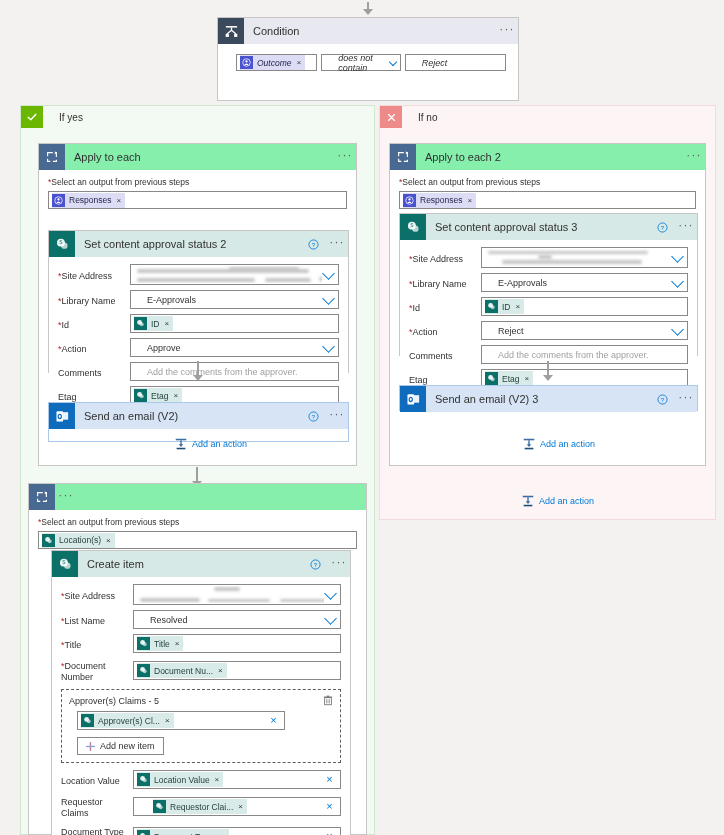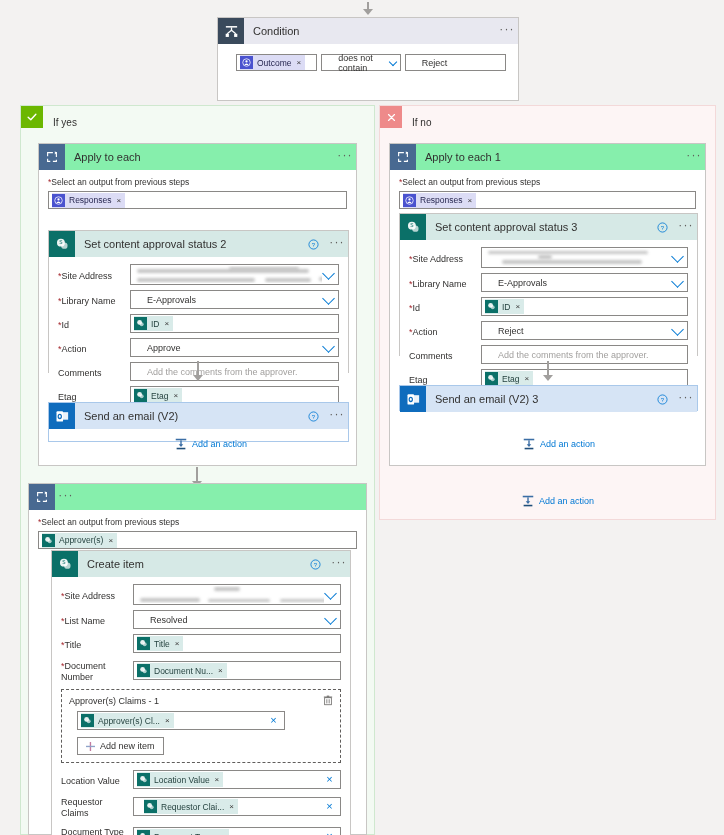--- a/index.html
+++ b/index.html
@@ -97,21 +97,21 @@
   .token.purple { background: #dcdcf5; }
   .token.purple .tlbl { color: #26264f; }
 
   
   svg { display: block; }
 
   
   .branch { position: absolute; border: 1px solid #c8c6c4; }
   .branch-yes { background: #f3faf3; border-color: #cfe8cf; }
   .branch-no  { background: #fdf5f5; border-color: #f3d9d9; }
-  .branch-head { display: flex; align-items: flex-end; height: 22px; }
+  .branch-head { display: flex; align-items: center; height: 22px; gap: 6px; }
   .branch-head .bico { width: 22px; height: 22px; flex:0 0 22px;
      display:flex;align-items:center;justify-content:center; }
   .yes-ico { background: #6bb700; }
   .no-ico  { background: #ee8a8a; }
   .branch-head .blbl { font-size: 10px; padding-left: 10px; color: #323130; }
 
   
   .well { position: absolute; background: #fff; border: 1px solid #c8c6c4; }
 
   
@@ -188,21 +188,21 @@
           <rect x="7.3" y="3.6" width="1.4" height="3.2" fill="#fff"></rect>
           <path d="M8 6.6 L3.4 10.4 M8 6.6 L12.6 10.4" stroke="#fff" stroke-width="1.3" fill="none"></path>
           <rect x="1.8" y="10.4" width="3.4" height="3.4" fill="#fff"></rect>
           <rect x="10.8" y="10.4" width="3.4" height="3.4" fill="#fff"></rect>
         </svg>
       </div>
       <div class="ttl">Condition</div>
       <div class="ellipsis">···</div>
     </div>
     <div class="body" style="padding:10px 12px 10px 18px;">
-      <div style="display:flex; align-items:flex-start; gap:4px;">
+      <div style="display:flex; align-items:flex-start; gap:4px;font-style:italic;">
         <div class="fld" style="width:76px; height:17px; padding:0 3px;">
           <span class="token purple">
             <span class="tico purple">
               <svg width="9" height="9" viewBox="0 0 12 12">
                 <circle cx="6" cy="6" r="5" fill="none" stroke="#fff" stroke-width="1"></circle>
                 <circle cx="6" cy="4.6" r="1.5" fill="#fff"></circle>
                 <path d="M3.2 9.4a2.9 2.9 0 0 1 5.6 0z" fill="#fff"></path>
               </svg>
             </span>
             <span class="tlbl">Outcome</span>
@@ -424,21 +424,21 @@
         <span style="color:#a4262c;">*</span><span>Select an output from previous steps</span>
       </div>
       <div class="fld" style="height:18px; padding:0 3px;">
         <span class="token">
           <span class="tico">
             <svg width="9" height="9" viewBox="0 0 12 12">
                 <circle cx="4.8" cy="4.6" r="3.2" fill="#fff" opacity=".9"></circle>
                 <circle cx="7.6" cy="7" r="2.6" fill="#fff" opacity=".65"></circle>
               </svg>
           </span>
-          <span class="tlbl">Approver(s)</span>
+          <span class="tlbl">Location(s)</span>
           <span class="tx">×</span>
         </span>
       </div>
     </div>
 
     <div class="card" style="position:absolute; left:22px; top:66px; width:300px; height:286px; border-bottom:none;">
       <div class="card-head sp-head">
         <div class="ico sp-ico">
           <svg width="15" height="15" viewBox="0 0 16 16">
             <circle cx="6.3" cy="6" r="4.2" fill="#fff" opacity=".92"></circle>
@@ -512,21 +512,21 @@
                     <circle cx="7.6" cy="7" r="2.6" fill="#fff" opacity=".65"></circle>
                   </svg>
               </span>
               <span class="tlbl">Document Nu...</span>
               <span class="tx">×</span>
             </span>
           </div>
         </div>
 
         <div class="repeat">
-          <div class="rhdr">Approver(s) Claims - 1</div>
+          <div class="rhdr">Approver(s) Claims - 5</div>
           <span class="trash">
             <svg width="10" height="11" viewBox="0 0 12 13">
               <rect x="2" y="3.2" width="8" height="8.4" fill="none" stroke="#605e5c" stroke-width=".9"></rect>
               <rect x="1" y="1.8" width="10" height="1.1" fill="#605e5c"></rect>
               <rect x="4.5" y=".7" width="3" height="1.2" fill="#605e5c"></rect>
               <rect x="4.2" y="5" width=".9" height="5" fill="#605e5c"></rect>
               <rect x="6.9" y="5" width=".9" height="5" fill="#605e5c"></rect>
             </svg>
           </span>
           <div class="fld" style="padding:7px 3px; margin-bottom:7px; margin-left:8px; width:208px; flex:none;">
@@ -569,21 +569,21 @@
               <span class="tx">×</span>
             </span>
             <span class="clearx">×</span>
           </div>
         </div>
 
         <div class="row">
           <div class="lbl">
             <span>Requestor Claims</span>
           </div>
-          <div class="fld" style="padding:0 10px;">
+          <div class="fld" style="padding:0 19px;">
             <span class="token">
               <span class="tico">
                 <svg width="9" height="9" viewBox="0 0 12 12">
                     <circle cx="4.8" cy="4.6" r="3.2" fill="#fff" opacity=".9"></circle>
                     <circle cx="7.6" cy="7" r="2.6" fill="#fff" opacity=".65"></circle>
                   </svg>
               </span>
               <span class="tlbl">Requestor Clai...</span>
               <span class="tx">×</span>
             </span>
@@ -626,21 +626,21 @@
   </div>
 
   <div class="well" style="left:389px; top:143px; width:317px; height:323px;">
     <div class="card-head loop-head">
       <div class="ico loop-ico">
         <svg width="14" height="14" viewBox="0 0 16 16">
           <path d="M3 3 h10 v10 h-10 z" fill="none" stroke="#fff" stroke-width="1.3" stroke-dasharray="6 3"></path>
           <path d="M11.2 1.4 L13.6 3.2 L11.2 5" fill="#fff"></path>
         </svg>
       </div>
-      <div class="ttl">Apply to each 1</div>
+      <div class="ttl">Apply to each 2</div>
       <div class="ellipsis">···</div>
     </div>
     <div style="padding:7px 9px 0 9px;">
       <div style="font-size:8.5px; color:#323130; margin-bottom:4px;">
         <span style="color:#a4262c;">*</span><span>Select an output from previous steps</span>
       </div>
       <div class="fld" style="height:18px; padding:0 3px;">
         <span class="token purple">
           <span class="tico purple">
             <svg width="9" height="9" viewBox="0 0 12 12">

